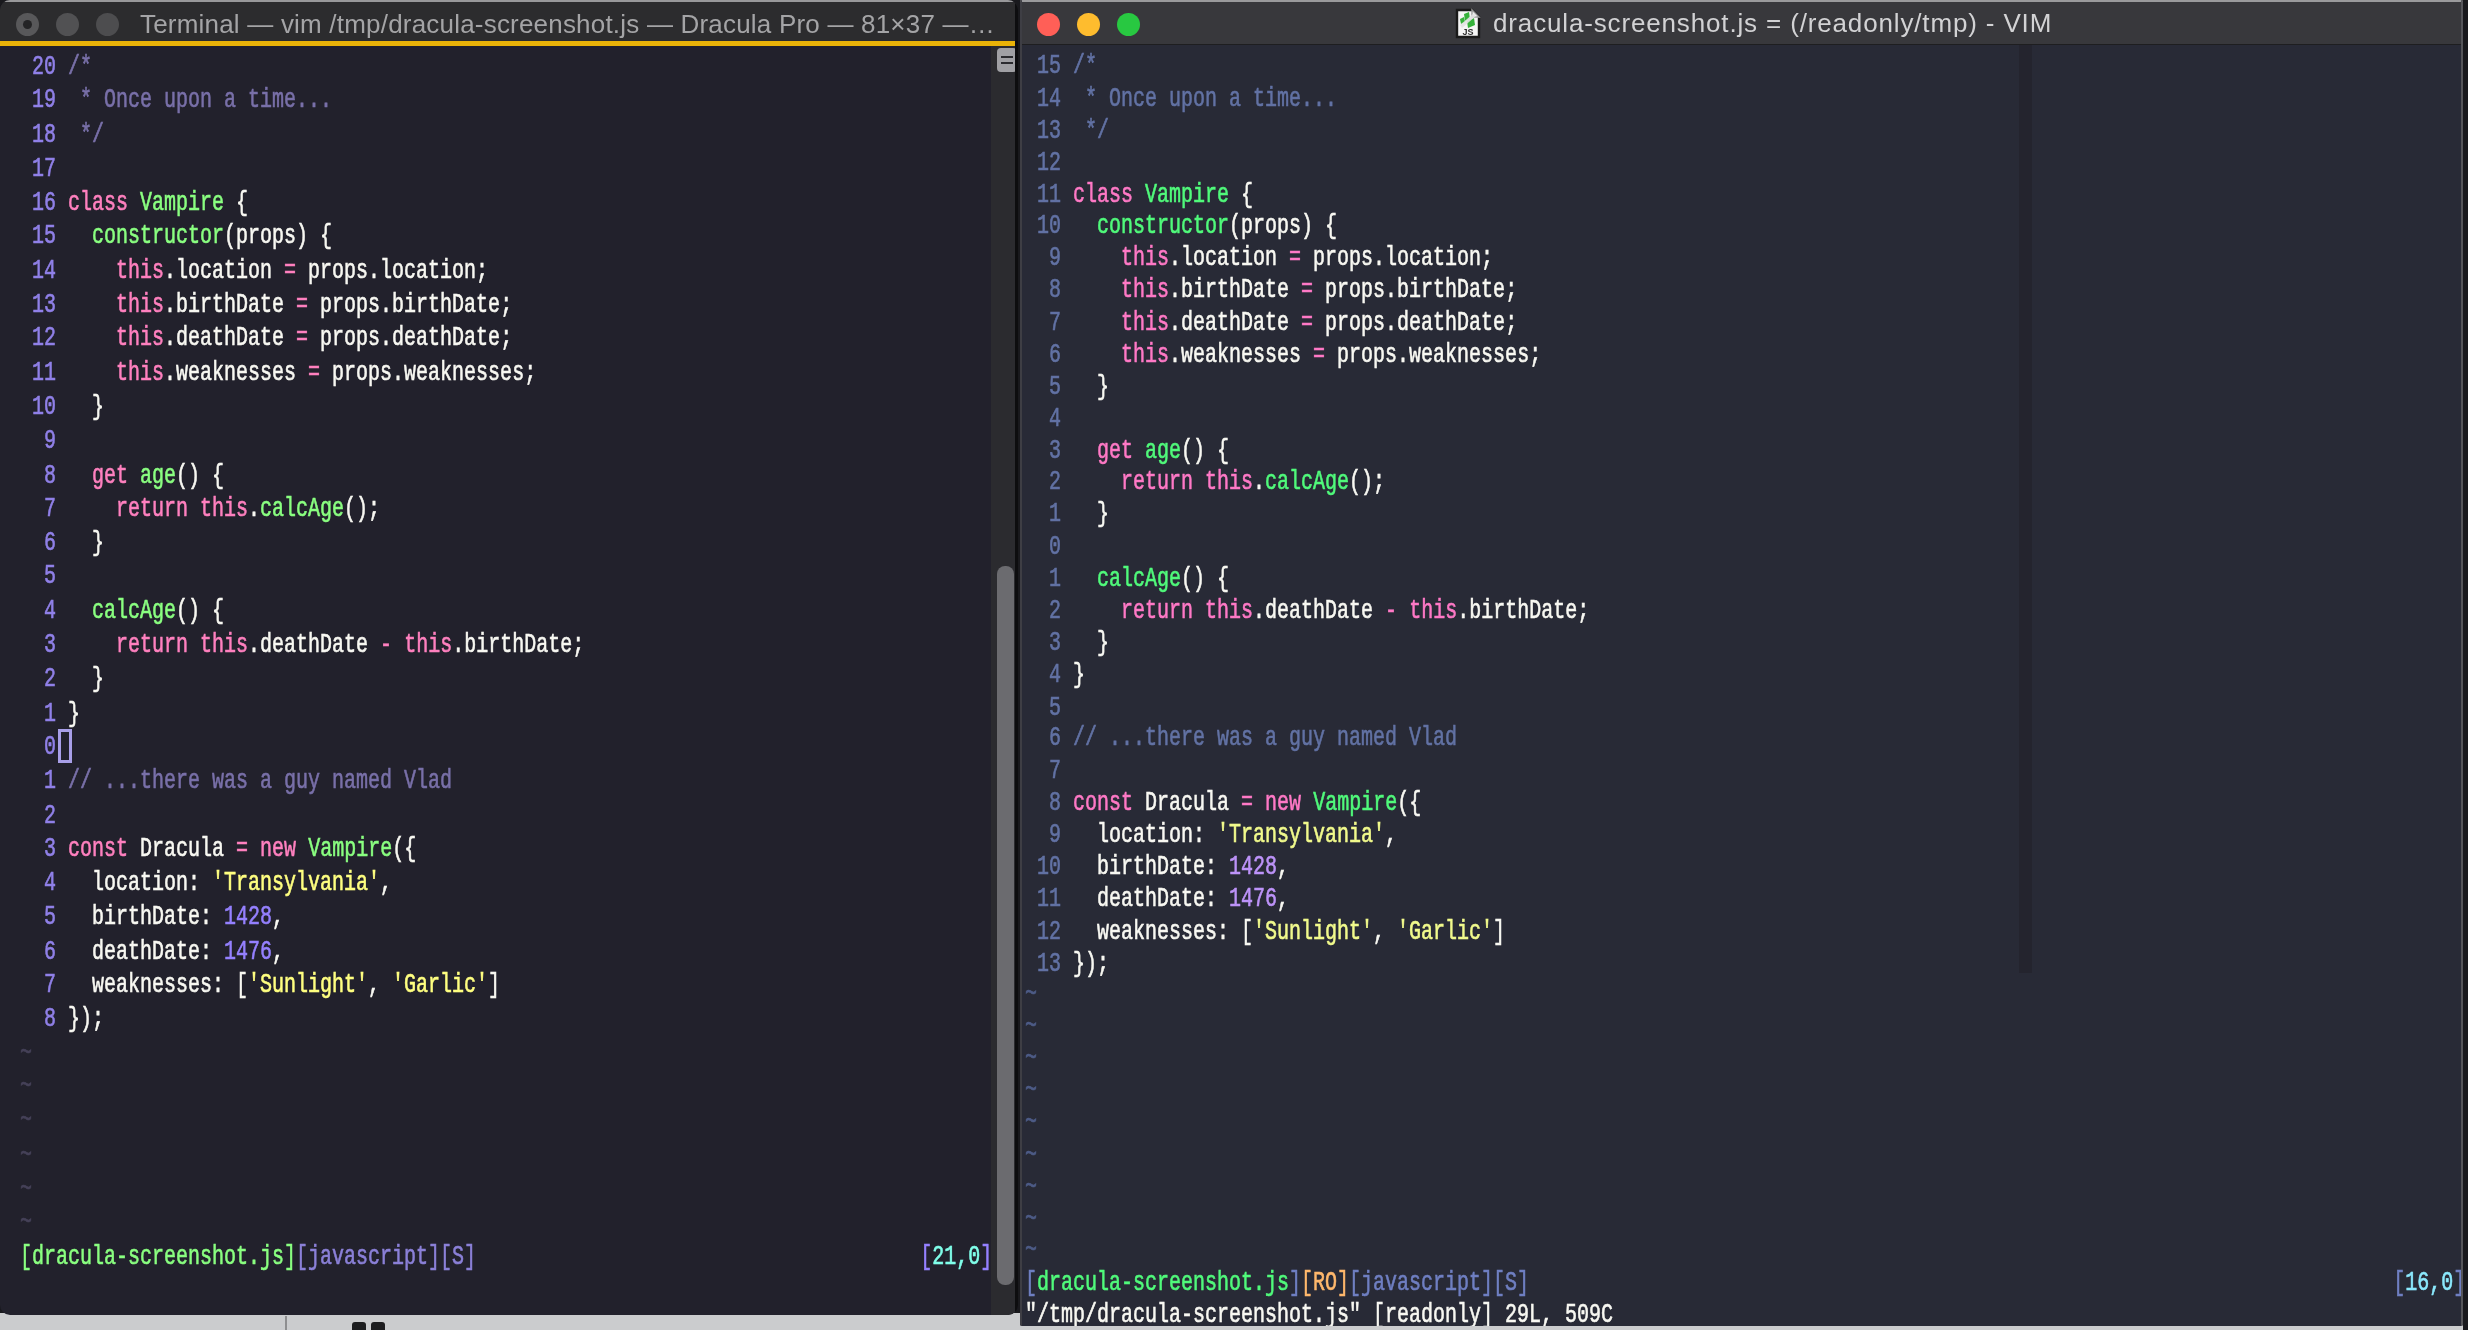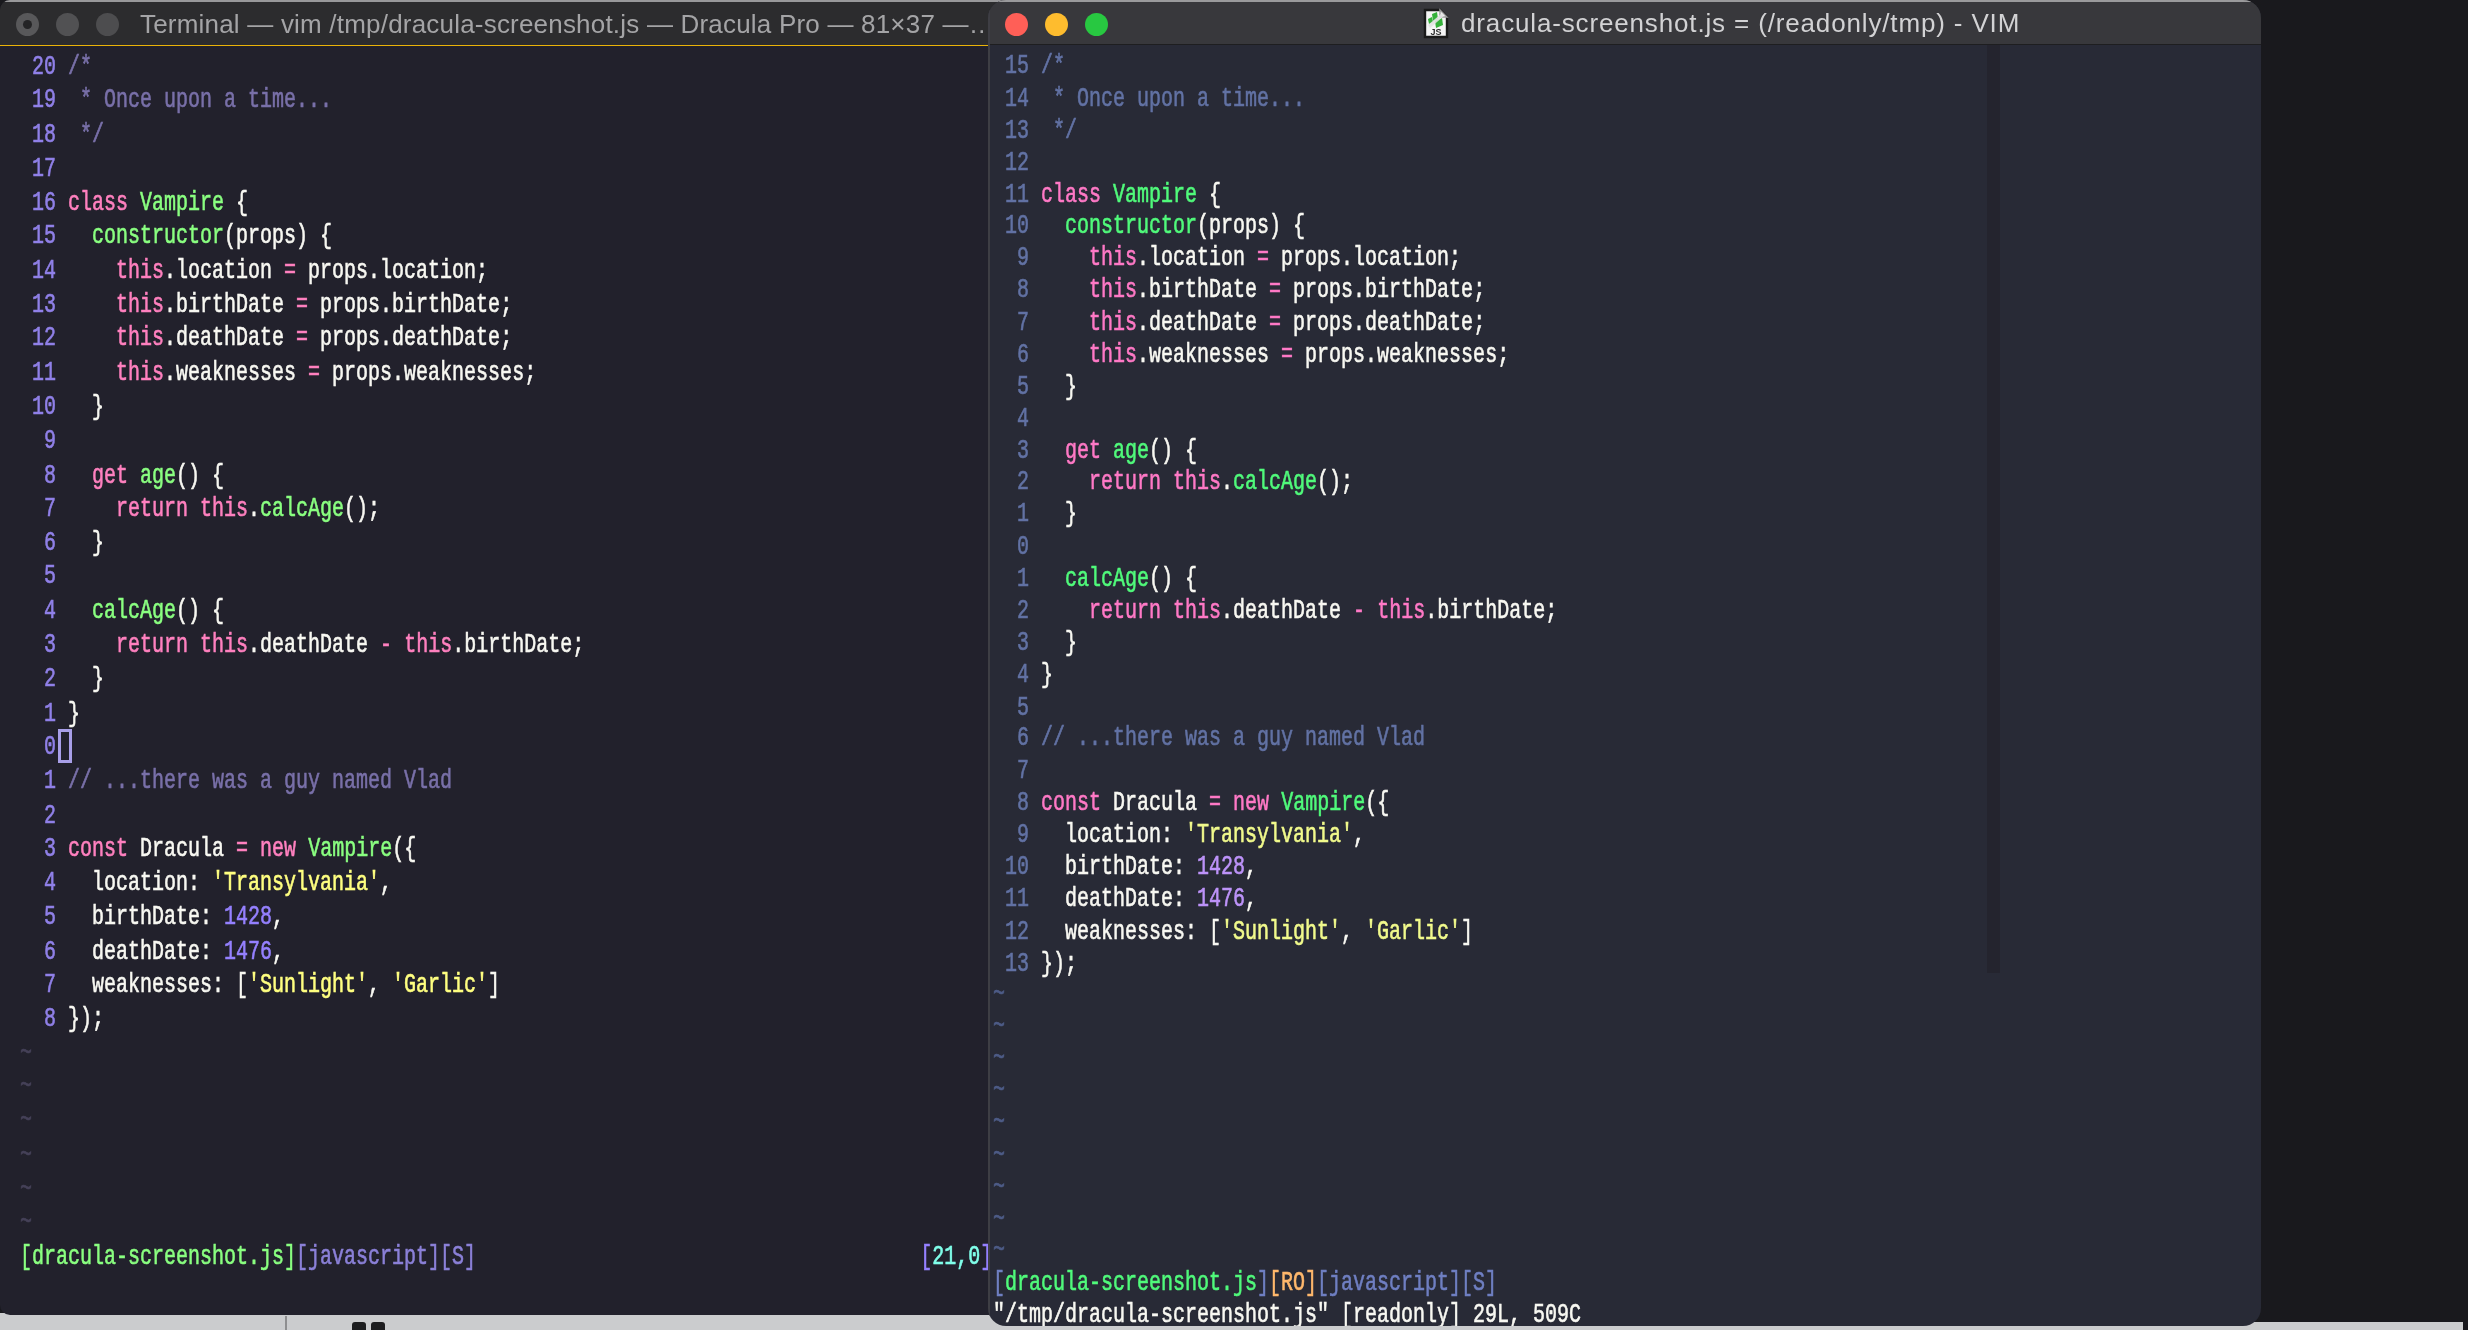--- a/index.html
+++ b/index.html
@@ -36,21 +36,21 @@
 <div class="abs" style="left:0;top:1313px;width:1020px;height:17px;background:#cbccce"></div>
 <div class="abs" style="left:1020px;top:1322px;width:1443px;height:8px;background:#cbccce"></div>
 <div class="abs" style="left:285px;top:1316px;width:2px;height:14px;background:#8e8e90"></div>
 <div class="abs" style="left:352px;top:1322px;width:14px;height:8px;background:#1d1d1f;border-radius:3px 3px 0 0"></div>
 <div class="abs" style="left:371px;top:1322px;width:14px;height:8px;background:#1d1d1f;border-radius:3px 3px 0 0"></div>
 
 <div class="abs wl" style="left:0px;top:0px;width:1018px;height:1315px;
   background:#22212c;border-radius:10px;overflow:hidden">
 
   <div class="abs" style="left:0;top:0;width:100%;height:46px;background:#2c2c2e;
-    border-top:2px solid #98989a;border-bottom:1px solid #eab308">
+    border-top:2px solid #98989a;border-bottom:5px solid #eab308">
     <div class="light" style="left:16px;background:#58585a"></div>
     <div class="light" style="left:56px;background:#515153"></div>
     <div class="light" style="left:96px;background:#4d4d4f"></div>
     <div class="abs" style="left:23px;top:18px;width:9px;height:9px;border-radius:50%;background:#242426"></div>
     <div class="abs" style="left:140px;top:0;height:44px;line-height:44px;font-size:26px;letter-spacing:0.2px;color:#a4a4a6;white-space:nowrap">Terminal — vim /tmp/dracula-screenshot.js — Dracula Pro — 81×37 —…</div>
   </div>
 
   <div class="abs" style="left:20px;top:50px">
     <pre style="line-height:24.3px;color:#f8f8f2"><i class="n"> 20 </i><i class="c">/*</i>
 <i class="n"> 19 </i><i class="c"> * Once upon a time...</i>
@@ -96,22 +96,22 @@
   <div class="abs" style="left:991px;top:46px;width:25px;height:1269px;background:#2b2b2f"></div>
   <div class="abs" style="left:997px;top:48px;width:20px;height:24px;border-radius:4px;background:#a0a0a4">
      <div class="abs" style="left:4px;top:8px;width:12px;height:2px;background:#2b2b2f"></div>
      <div class="abs" style="left:4px;top:14px;width:12px;height:2px;background:#2b2b2f"></div>
   </div>
   <div class="abs" style="left:997px;top:566px;width:17px;height:719px;border-radius:8px;background:#6b6b6f"></div>
 
   <div class="abs" style="left:1015px;top:0;width:3px;height:100%;background:#0d0d0f"></div>
 </div>
 
-<div class="abs wr" style="left:988px;top:0px;width:1273px;height:1326px;
-  background:#282a36;border-radius:18px;overflow:hidden">
+<div class="abs wr" style="left:1020px;top:0px;width:1443px;height:1326px;
+  background:#282a36;border-radius:2px;overflow:hidden">
 
   <div class="abs" style="left:0;top:0;width:100%;height:45px;background:#38383c;
     border-top:2px solid #9a9a9c;border-bottom:1px solid #1e1e20">
     <div class="light" style="left:16.5px;background:#ff5f57"></div>
     <div class="light" style="left:56.5px;background:#febc2e"></div>
     <div class="light" style="left:96.5px;background:#28c841"></div>
 
     <svg class="abs" style="left:435px;top:5px" width="26" height="33" viewBox="0 0 26 33">
       <path d="M2 3 L17 3 L24 10 L24 30 L2 30 Z" fill="#f5f5f5" stroke="#1a1a1a" stroke-width="2.4"></path>
       <path d="M17 3 L17 10 L24 10 Z" fill="#ffffff" stroke="#9a9a9a" stroke-width="1.4"></path>

